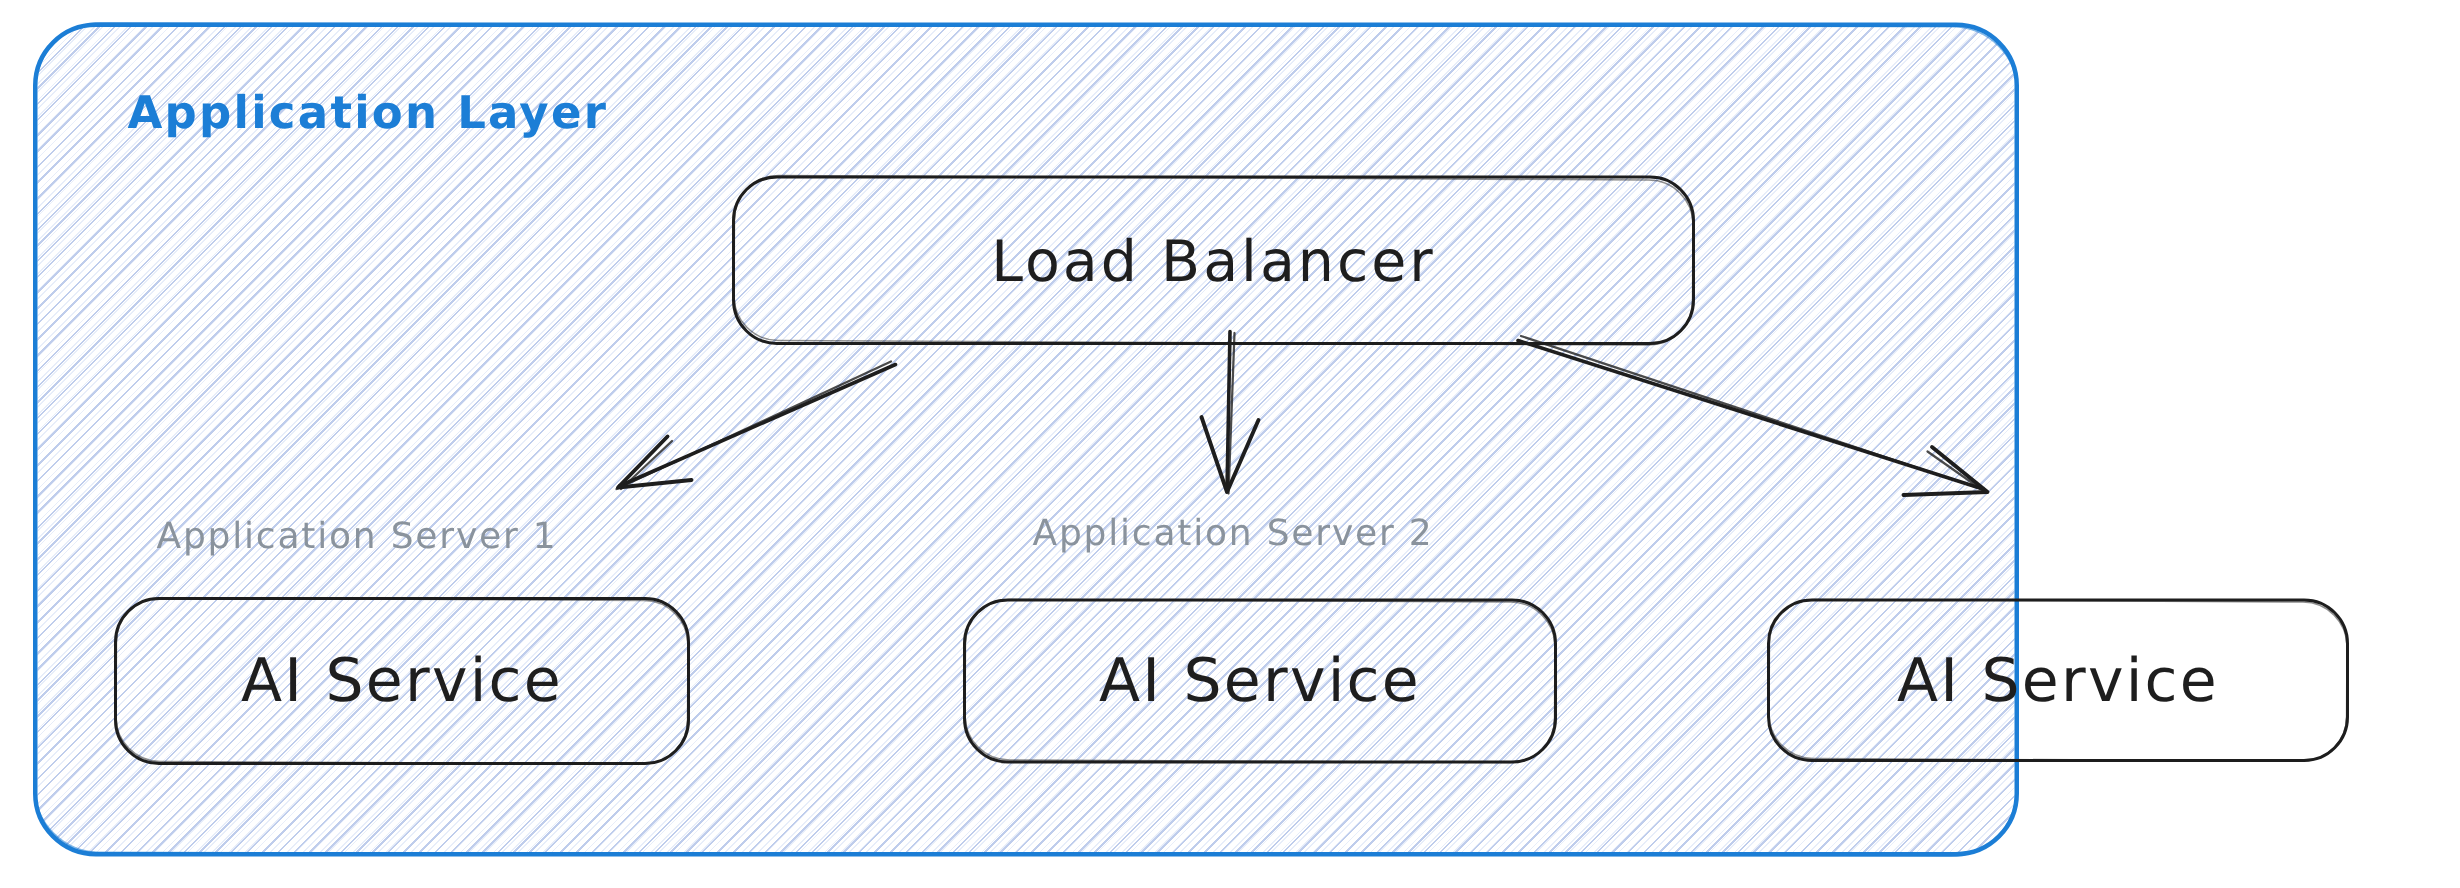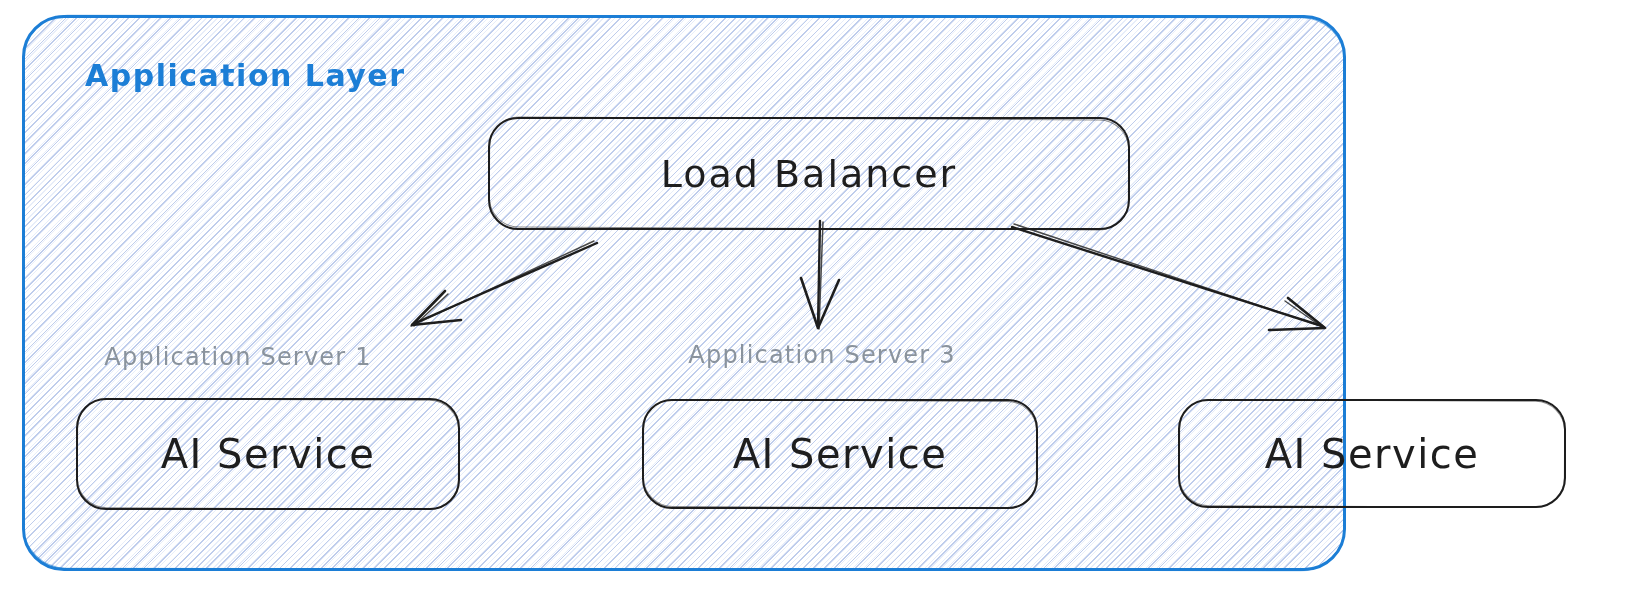--- a/index.html
+++ b/index.html
@@ -92,21 +92,21 @@
 
   <div class="node node-lb">
     <span class="node-label">Load Balancer</span>
   </div>
 
   <div class="caption cap-1">Application Server 1</div>
   <div class="node node-s1">
     <span class="node-label svc-label">AI Service</span>
   </div>
 
-  <div class="caption cap-2">Application Server 3</div>
+  <div class="caption cap-2">Application Server 2</div>
   <div class="node node-s2">
     <span class="node-label svc-label">AI Service</span>
   </div>
 
   <div class="node node-s3">
     <span class="node-label svc-label">AI Service</span>
   </div>
 
 </div>
 

